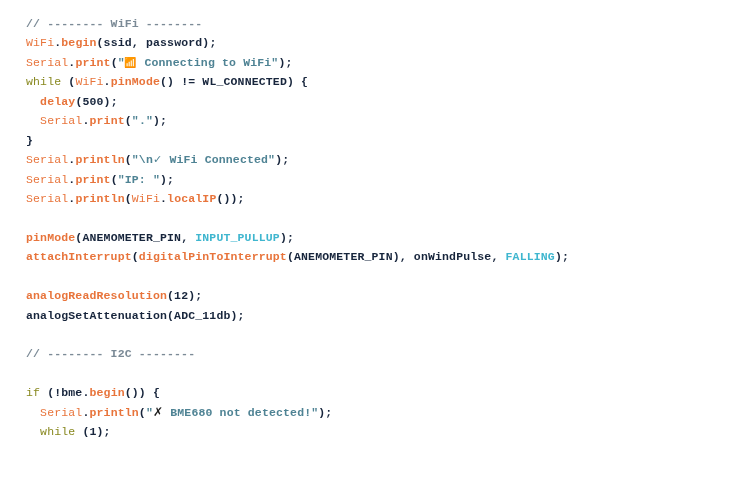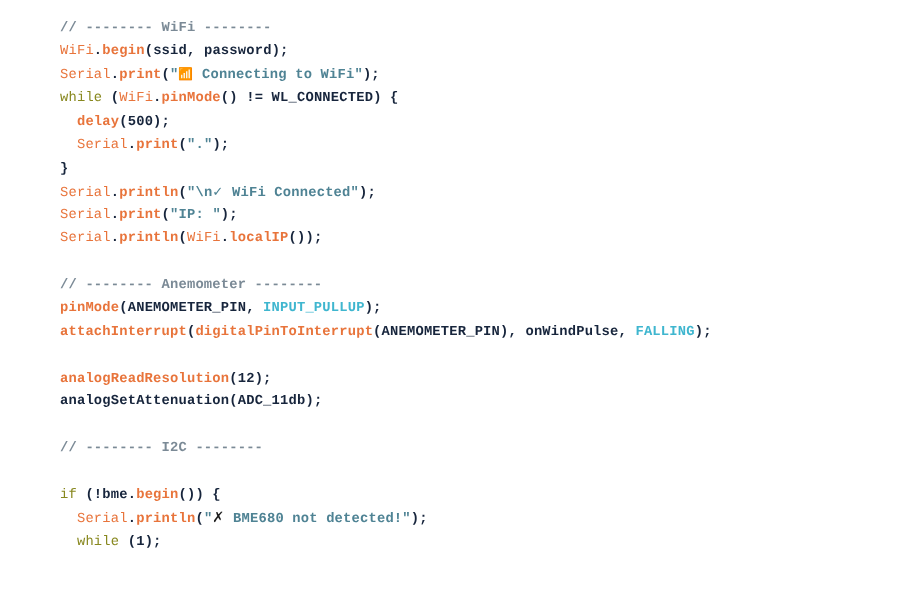--- a/index.html
+++ b/index.html
@@ -13,21 +13,20 @@
     height: 500px;
     overflow: hidden;
     font-family: "Liberation Mono", "DejaVu Sans Mono", monospace;
   }
   #code-block {
     padding: 14px 0 0 26px;
     box-sizing: border-box;
     width: 600px;
     height: 500px;
     background: #ffffff;
-    margin-left: 24px;
   }
   .code-line {
     font-family: "Liberation Mono", "DejaVu Sans Mono", monospace;
     font-size: 11.5px;
     line-height: 19.45px;
     height: 19.45px;
     white-space: pre;
     letter-spacing: 0.15px;
     color: #2b2b2b;
   }
@@ -71,21 +70,20 @@
   <div class="code-line"><span class="tok-punct">}</span></div>
 
   <div class="code-line"><span class="tok-obj">Serial</span><span class="tok-punct">.</span><span class="tok-func">println</span><span class="tok-punct">(</span><span class="tok-string">"\n<span class="emoji-check">✓</span> WiFi Connected"</span><span class="tok-punct">);</span></div>
 
   <div class="code-line"><span class="tok-obj">Serial</span><span class="tok-punct">.</span><span class="tok-func">print</span><span class="tok-punct">(</span><span class="tok-string">"<span>IP: </span>"</span><span class="tok-punct">);</span></div>
 
   <div class="code-line"><span class="tok-obj">Serial</span><span class="tok-punct">.</span><span class="tok-func">println</span><span class="tok-punct">(</span><span class="tok-obj">WiFi</span><span class="tok-punct">.</span><span class="tok-func">localIP</span><span class="tok-punct">());</span></div>
 
   <div class="code-line blank-line"></div>
 
-  <div class="code-line"><span class="tok-comment">// -------- Anemometer --------</span></div>
 
   <div class="code-line"><span class="tok-func">pinMode</span><span class="tok-punct">(</span><span class="tok-ident">ANEMOMETER_PIN</span><span class="tok-punct">, </span><span class="tok-const">INPUT_PULLUP</span><span class="tok-punct">);</span></div>
 
   <div class="code-line"><span class="tok-func">attachInterrupt</span><span class="tok-punct">(</span><span class="tok-func">digitalPinToInterrupt</span><span class="tok-punct">(</span><span class="tok-ident">ANEMOMETER_PIN</span><span class="tok-punct">), </span><span class="tok-ident">onWindPulse</span><span class="tok-punct">, </span><span class="tok-const">FALLING</span><span class="tok-punct">);</span></div>
 
   <div class="code-line blank-line"></div>
 
 
   <div class="code-line"><span class="tok-func">analogReadResolution</span><span class="tok-punct">(</span><span class="tok-num">12</span><span class="tok-punct">);</span></div>
 

